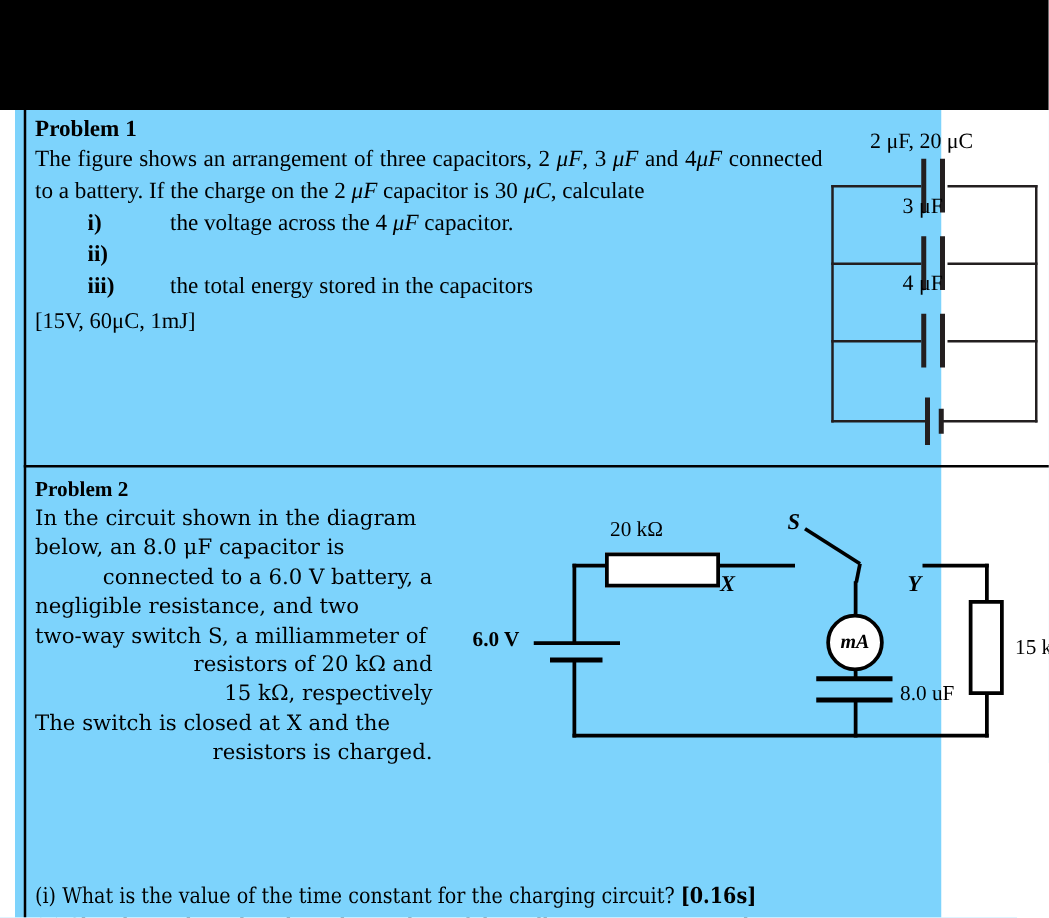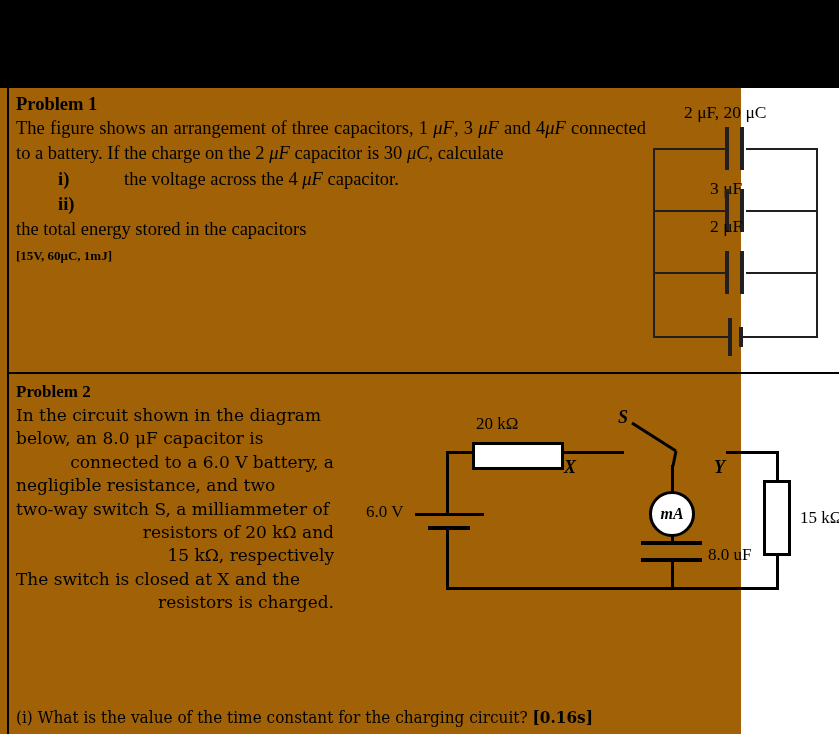--- a/index.html
+++ b/index.html
@@ -21,24 +21,24 @@
     position: absolute;
     left: 0; top: 0;
     width: 839px;
     height: 88px;
     background: #000000;
   }
 
   
   .sheet {
     position: absolute;
-    left: 0; top: 88px;
+    left: 12px; top: 88px;
     width: 741px;
     height: 646px;
-    background: #a16207;
+    background: #7dd3fc;
   }
   .sheet-border-left {
     position: absolute;
     left: 7px; top: 0;
     width: 2px; height: 646px;
     background: #000000;
   }
   .divider {
     position: absolute;
     left: 7px; top: 284px;
@@ -73,22 +73,22 @@
     font-size: 18.5px;
     line-height: 25px;
   }
   .itemrow .num {
     width: 108px;
     padding-left: 42px;
     box-sizing: border-box;
     font-weight: bold;
   }
   .answers {
-    font-weight: bold;
-    font-size: 13px;
+    font-weight: normal;
+    font-size: 18px;
     line-height: 26px;
     margin-top: 1px;
   }
 
   
   .circ1 {
     position: absolute;
     left: 650px; top: 14px;
     width: 185px; height: 260px;
   }
@@ -176,57 +176,58 @@
 <div class="topbar"></div>
 
 <div class="sheet">
 
   <div class="sheet-border-left"></div>
   <div class="divider"></div>
 
   <div class="p1">
     <div class="heading">Problem 1</div>
 
-    <div class="body"><span>The figure shows an arrangement of three capacitors, 1 </span><span class="ital">μF</span><span>, 3 </span><span class="ital">μF</span><span> and 4</span><span class="ital">μF</span><span> connected to a battery. If the charge on the 2 </span><span class="ital">μF</span><span> capacitor is 30 </span><span class="ital">μC</span><span>, calculate</span></div>
+    <div class="body"><span>The figure shows an arrangement of three capacitors, 2 </span><span class="ital">μF</span><span>, 3 </span><span class="ital">μF</span><span> and 4</span><span class="ital">μF</span><span> connected to a battery. If the charge on the 2 </span><span class="ital">μF</span><span> capacitor is 30 </span><span class="ital">μC</span><span>, calculate</span></div>
 
     <div class="itemlist">
       <div class="itemrow">
         <span class="num">i)</span>
         <span><span>the voltage across the 4 </span><span class="ital">μF</span><span> capacitor.</span></span>
       </div>
       <div class="itemrow">
         <span class="num">ii)</span>
       </div>
       <div class="itemrow">
+        <span class="num">iii)</span>
         <span><span>the total energy stored in the capacitors</span></span>
       </div>
     </div>
 
     <div class="answers">[15V, 60μC, 1mJ]</div>
   </div>
 
   <div class="circ1">
 
     <div class="c1-label" style="left:34px; top:0px;">2 μF, 20 μC</div>
 
     <div class="c1-wire" style="left:3px;  top:46px; width:2px;  height:190px;"></div>
     <div class="c1-wire" style="left:166px;top:46px; width:2px;  height:190px;"></div>
 
     <div class="c1-wire" style="left:3px;  top:46px; width:72px; height:2px;"></div>
     <div class="c1-wire" style="left:96px; top:46px; width:72px; height:2px;"></div>
     <div class="c1-wire" style="left:75px; top:25px; width:4px;  height:43px;"></div>
     <div class="c1-wire" style="left:90px; top:25px; width:4px;  height:43px;"></div>
 
-    <div class="c1-label" style="left:60px; top:52px;margin-top:24px;">3 μF</div>
+    <div class="c1-label" style="left:60px; top:52px;">3 μF</div>
     <div class="c1-wire" style="left:3px;  top:108px; width:72px; height:2px;"></div>
     <div class="c1-wire" style="left:96px; top:108px; width:72px; height:2px;"></div>
     <div class="c1-wire" style="left:75px; top:87px; width:4px; height:43px;"></div>
     <div class="c1-wire" style="left:90px; top:87px; width:4px; height:43px;"></div>
 
-    <div class="c1-label" style="left:60px; top:114px;">2 μF</div>
+    <div class="c1-label" style="left:60px; top:114px;">4 μF</div>
     <div class="c1-wire" style="left:3px;  top:170px; width:72px; height:2px;"></div>
     <div class="c1-wire" style="left:96px; top:170px; width:72px; height:2px;"></div>
     <div class="c1-wire" style="left:75px; top:149px; width:4px; height:43px;"></div>
     <div class="c1-wire" style="left:90px; top:149px; width:4px; height:43px;"></div>
 
     <div class="c1-wire" style="left:3px;  top:234px; width:75px; height:2px;"></div>
     <div class="c1-wire" style="left:92px; top:234px; width:76px; height:2px;"></div>
     <div class="c1-wire" style="left:78px; top:216px; width:4px; height:38px;"></div>
     <div class="c1-wire" style="left:89px; top:225px; width:4px; height:20px;"></div>
   </div>
@@ -256,21 +257,21 @@
 
       <div class="c2-label" style="left:110px; top:-4px;">20 kΩ</div>
       <div class="resbox" style="left:106px; top:24px; width:92px; height:28px;"></div>
 
       <div class="c2-wire" style="left:80px; top:33px; width:28px; height:3px;"></div>
       <div class="c2-wire" style="left:80px; top:33px; width:3px; height:63px;"></div>
 
       <div class="c2-wire" style="left:196px; top:33px; width:62px; height:3px;"></div>
       <div class="c2-label it" style="left:198px; top:40px;">X</div>
 
-      <div class="c2-label" style="left:0px; top:84px;">6.0 V</div>
+      <div class="c2-label" style="left:0px; top:84px;font-weight:bold;">6.0 V</div>
       <div class="c2-wire" style="left:49px; top:95px; width:69px; height:3px;"></div>
       <div class="c2-wire" style="left:62px; top:108px; width:42px; height:4px;"></div>
 
       <div class="c2-wire" style="left:80px; top:110px; width:3px; height:62px;"></div>
 
       <div class="c2-wire" style="left:80px; top:169px; width:333px; height:3px;"></div>
 
       <div class="c2-label it" style="left:252px; top:-10px;">S</div>
       <svg style="position:absolute; left:258px; top:0px; width:70px; height:40px; overflow:visible;">
         <path d="M 8 5 L 52 33" stroke="#000000" stroke-width="3" fill="none"></path>

